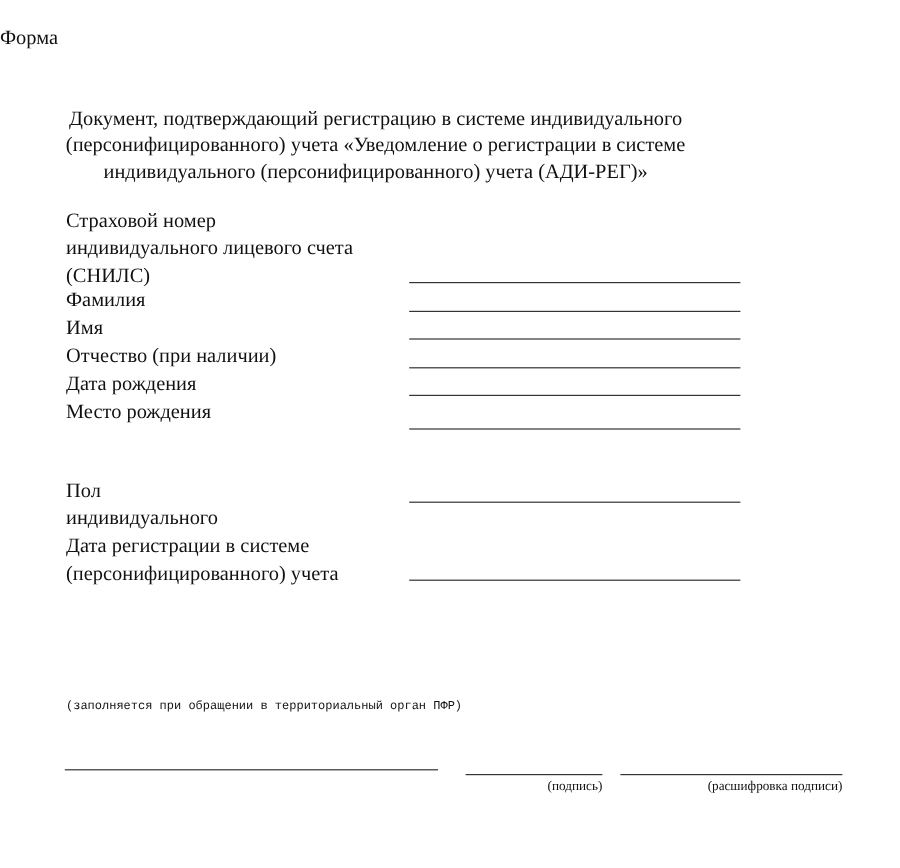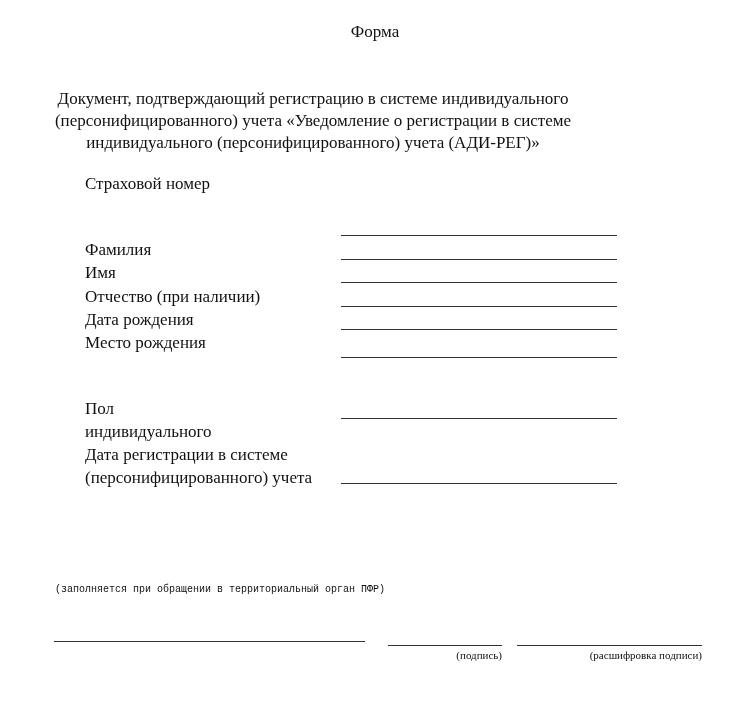--- a/index.html
+++ b/index.html
@@ -1,38 +1,40 @@
 <!DOCTYPE html>
 <html><head>
 <meta charset="utf-8">
 <style>
   html, body { margin: 0; padding: 0; background: #ffffff; }
   body { width: 750px; height: 723px; position: relative; overflow: hidden;
          font-family: "Liberation Serif", "DejaVu Serif", serif; color: #111; }
   .abs { position: absolute; white-space: nowrap; }
-  .title { left: 0; width: 750px; top: 22px; text-align: center; font-size: 17px; }
+  .title { left: 0; width: 750px; top: 22px; font-size: 17px; }
   .heading { left: 0; width: 626px; top: 88px; text-align: center; font-size: 17px; line-height: 22px; }
-  .label { left: 55px; font-size: 17px; line-height: 23px; margin-left: 30px; }
+  .label { left: 55px; font-size: 17px; line-height: 23px; }
   .line { position: absolute; height: 0; border-top: 1px solid #333; }
   .small { font-size: 10px; }
   .caption { font-size: 11px; text-align: right; }
 </style>
 </head>
 <body>
 
 <div class="abs title">Форма</div>
 
 <div class="abs heading">
   <div>Документ, подтверждающий регистрацию в системе индивидуального</div>
   <div>(персонифицированного) учета «Уведомление о регистрации в системе</div>
   <div>индивидуального (персонифицированного) учета (АДИ-РЕГ)»</div>
 </div>
 
 <div class="abs label" style="top:172px;">
   <div>Страховой номер</div>
+  <div>индивидуального лицевого счета</div>
+  <div>(СНИЛС)</div>
 </div>
 <div class="line" style="left:341px; width:276px; top:235px;"></div>
 
 <div class="abs label" style="top:238px;">Фамилия</div>
 <div class="line" style="left:341px; width:276px; top:259px;"></div>
 
 <div class="abs label" style="top:261px;">Имя</div>
 <div class="line" style="left:341px; width:276px; top:282px;"></div>
 
 <div class="abs label" style="top:285px;">Отчество (при наличии)</div>

